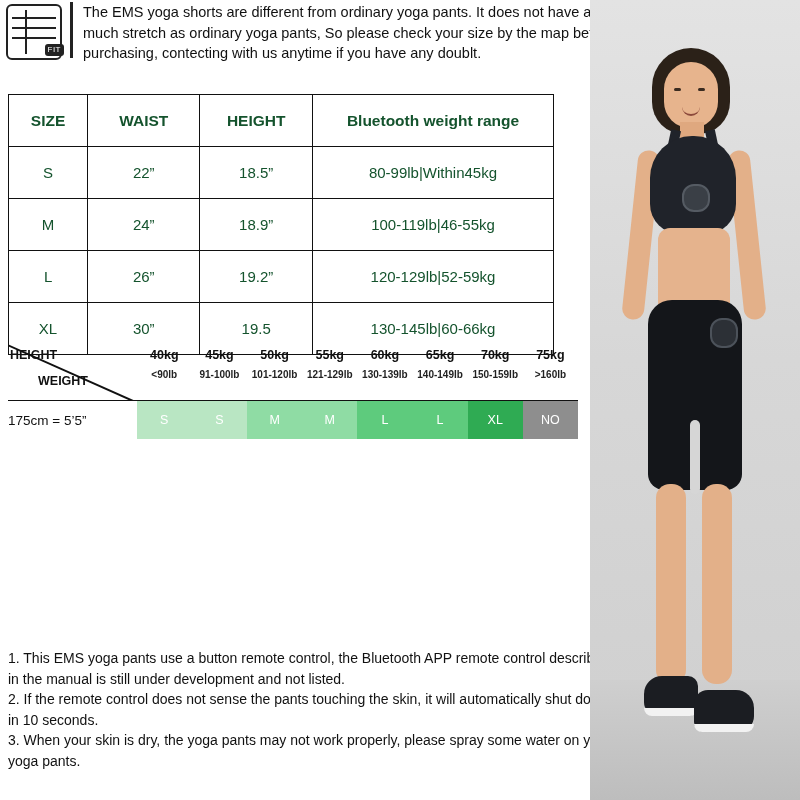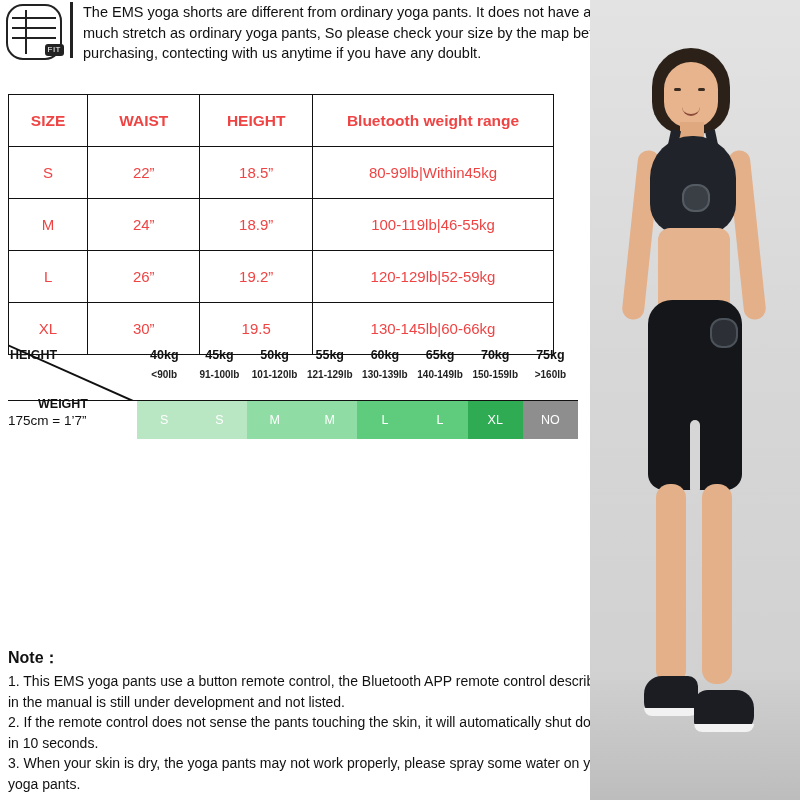--- a/index.html
+++ b/index.html
@@ -13,21 +13,21 @@
   }
   .page{position:relative;width:800px;height:800px;}
 
   
   .header{
     position:absolute;left:0;top:0;width:620px;height:80px;
     display:flex;align-items:flex-start;
   }
   .logo-box{
     width:52px;height:52px;margin:4px 6px 4px 6px;
-    border:2px solid #222;border-radius:17px;
+    border:2px solid #222;border-radius:6px;
     position:relative;flex:0 0 auto;background:#fff;
   }
   .logo-box .ln{position:absolute;left:4px;right:4px;height:2px;background:#222;}
   .logo-box .ln1{top:11px;}
   .logo-box .ln2{top:21px;}
   .logo-box .ln3{top:31px;}
   .logo-box .vl{position:absolute;top:4px;bottom:4px;width:2px;background:#222;left:17px;}
   .logo-box .badge{
     position:absolute;right:-4px;bottom:2px;
     background:#222;color:#fff;font-size:8px;line-height:12px;
@@ -44,21 +44,21 @@
   .size-table{
     position:absolute;left:8px;top:94px;width:546px;
     border-collapse:collapse;
   }
   .size-table th,.size-table td{
     border:1.6px solid #111;
     text-align:center;
     font-size:15px;
     height:49px;
     font-weight:normal;
-    color:#ef4444;
+    color:#14532d;
   }
   .size-table th{font-weight:bold;font-size:15.5px;}
   .size-table .c1{width:78px;}
   .size-table .c2{width:112px;}
   .size-table .c3{width:112px;}
   .size-table .c4{width:244px;}
 
   
   .matrix{
     position:absolute;left:8px;top:344px;width:570px;
@@ -71,21 +71,21 @@
     vertical-align:top;
   }
   .corner .diag{
     position:absolute;left:0;top:0;width:126px;height:56px;overflow:hidden;
   }
   .corner .diag:after{
     content:"";position:absolute;left:-14px;top:-6px;width:174px;height:1.6px;
     background:#111;transform:rotate(24deg);transform-origin:left center;
   }
   .corner .h{position:absolute;left:2px;top:4px;font-size:12.5px;font-weight:bold;}
-  .corner .w{position:absolute;left:30px;top:30px;font-size:12.5px;font-weight:bold;margin-top:23px;}
+  .corner .w{position:absolute;left:30px;top:30px;font-size:12.5px;font-weight:bold;}
   .whead{
     width:54px;text-align:center;vertical-align:top;
     border-bottom:1.6px solid #111;
   }
   .whead .kg{font-size:12.5px;display:block;padding-top:4px;}
   .whead .lb{font-size:10px;display:block;color:#222;padding-top:7px;}
   .rowlab{
     width:126px;font-size:13.5px;text-align:left;padding-left:4px;height:38px;
     white-space:nowrap;
   }
@@ -231,36 +231,35 @@
               <span class="lb">150-159lb</span>
             </th>
             <th class="whead">
               <span class="kg">75kg</span>
               <span class="lb">&gt;160lb</span>
             </th>
           </tr>
       </thead>
       <tbody id="matrix-body">
           <tr>
-            <td class="rowlab">175cm = 1’7”</td>
+            <td class="rowlab">175cm = 5’5”</td>
             <td class="cell" style="background: rgb(185, 230, 195);">S</td>
             <td class="cell" style="background: rgb(185, 230, 195);">S</td>
             <td class="cell" style="background: rgb(143, 220, 164);">M</td>
             <td class="cell" style="background: rgb(143, 220, 164);">M</td>
             <td class="cell" style="background: rgb(94, 203, 125);">L</td>
             <td class="cell" style="background: rgb(94, 203, 125);">L</td>
             <td class="cell" style="background: rgb(47, 171, 83);">XL</td>
             <td class="cell" style="background: rgb(142, 142, 142);">NO</td>
           </tr>
         </tbody>
     </table>
   </div>
 
   <div class="note">
-    <div class="note-title">Note：</div>
     <p>1. This EMS yoga pants use a button remote control, the Bluetooth APP remote control described in the manual is still under development and not listed.</p>
     <p>2. If the remote control does not sense the pants touching the skin, it will automatically shut down in 10 seconds.</p>
     <p>3. When your skin is dry, the yoga pants may not work properly, please spray some water on your yoga pants.</p>
   </div>
 
   <div class="photo">
     <div class="ph-bg"></div>
     <div class="ph-floor"></div>
     <div class="ph-arm-l"></div>
     <div class="ph-arm-r"></div>

